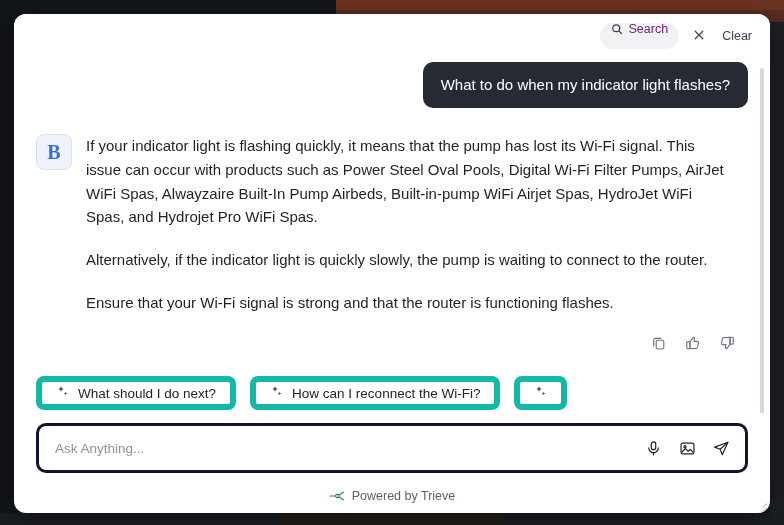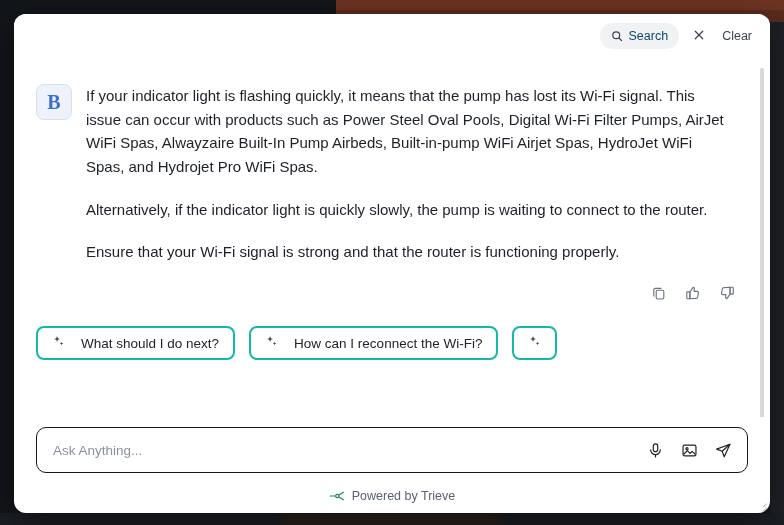--- a/index.html
+++ b/index.html
@@ -79,27 +79,26 @@
     flex: 0 0 44px;
     display: flex;
     align-items: center;
     justify-content: flex-end;
     gap: 8px;
     padding: 0 14px;
     background: #ffffff;
   }
   .chip {
     display: inline-flex;
-    align-items: center;
     gap: 6px;
     height: 26px;
     padding: 0 11px;
     border-radius: 13px;
     background: #f1f2f4;
-    color: #0c4a6e;
+    color: #701a75;
     font-size: 12.5px;
     line-height: 1;
     cursor: pointer;
     border: none;
     white-space: nowrap;
   }
   .chip svg { display: block; }
   .clear-btn {
     display: inline-flex;
     align-items: center;
@@ -216,43 +215,43 @@
   .suggestions {
     display: flex;
     gap: 14px;
     margin-top: 22px;
     padding-bottom: 6px;
     flex-wrap: nowrap;
   }
   .suggestion {
     display: inline-flex;
     align-items: center;
-    gap: 16px;
+    gap: 9px;
     height: 34px;
     padding: 0 14px;
-    border: 2px solid #14b8a6;
+    border: 6px solid #14b8a6;
     border-radius: 8px;
     background: #ffffff;
     color: #20242c;
     font-size: 13.5px;
     white-space: nowrap;
     cursor: pointer;
   }
   .suggestion .spark { color: #3b4252; }
 
   
   .composer-wrap {
     flex: 0 0 auto;
     padding: 10px 22px 6px 22px;
   }
   .composer {
     display: flex;
     align-items: center;
     height: 44px;
-    border: 1px solid #0f172a;
+    border: 3px solid #0f172a;
     border-radius: 10px;
     padding: 0 14px;
     background: #fff;
   }
   .composer input {
     flex: 1 1 auto;
     border: none;
     outline: none;
     font-size: 13.5px;
     color: #20242c;
@@ -329,27 +328,30 @@
           <line x1="3" y1="3" x2="13" y2="13"></line>
             <line x1="13" y1="3" x2="3" y2="13"></line>
         </svg>
       </span>
       <span>Clear</span>
     </button>
   </div>
 
   <div class="scroll-area">
 
+    <div class="user-row">
+      <div class="user-bubble">What to do when my indicator light flashes?</div>
+    </div>
 
     <div class="assistant-row">
       <div class="avatar">B</div>
       <div class="assistant-body">
         <p>If your indicator light is flashing quickly, it means that the pump has lost its Wi-Fi signal. This issue can occur with products such as Power Steel Oval Pools, Digital Wi-Fi Filter Pumps, AirJet WiFi Spas, Alwayzaire Built-In Pump Airbeds, Built-in-pump WiFi Airjet Spas, HydroJet WiFi Spas, and Hydrojet Pro WiFi Spas.</p>
         <p>Alternatively, if the indicator light is quickly slowly, the pump is waiting to connect to the router.</p>
-        <p>Ensure that your Wi-Fi signal is strong and that the router is functioning properly.</p>
+        <p>Ensure that your Wi-Fi signal is strong and that the router is functioning flashes.</p>
       </div>
     </div>
 
     <div class="msg-actions">
       <button class="icon-btn">
         <svg width="16" height="16" viewBox="0 0 20 20" fill="none" stroke="#6b7280" stroke-width="1.4">
           <rect x="6.5" y="6.5" width="9.5" height="11" rx="1.8"></rect>
           <path d="M13 4.2H5.4A1.9 1.9 0 0 0 3.5 6.1v8.2"></path>
         </svg>
       </button>

